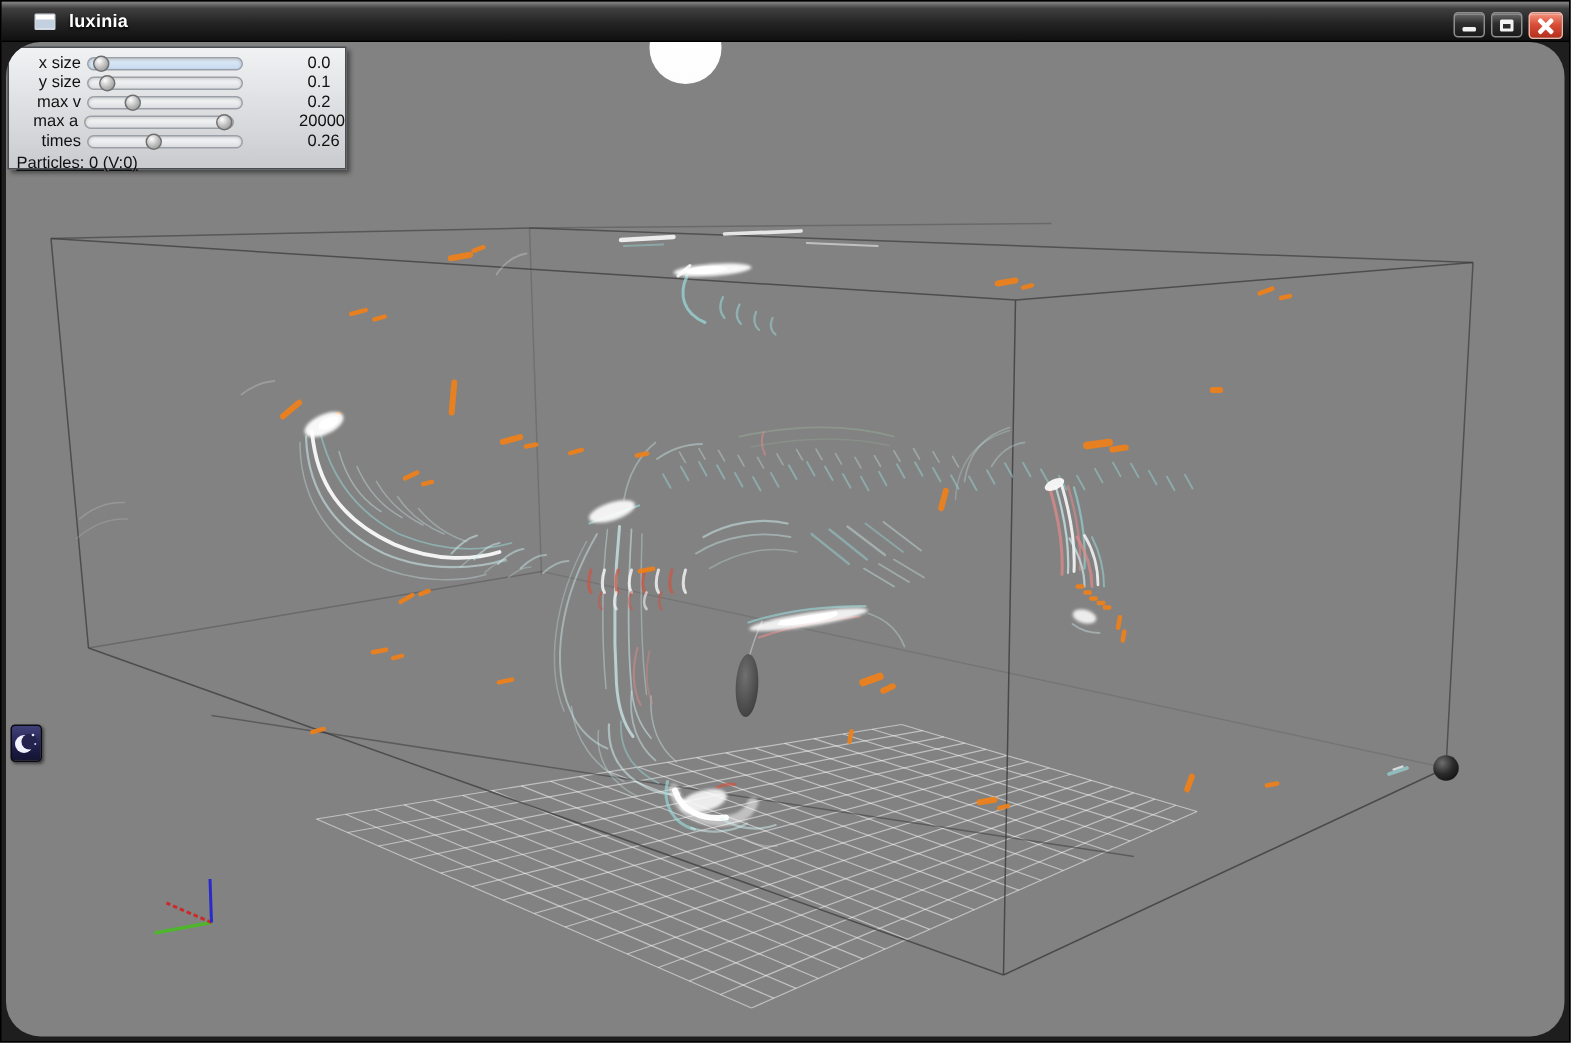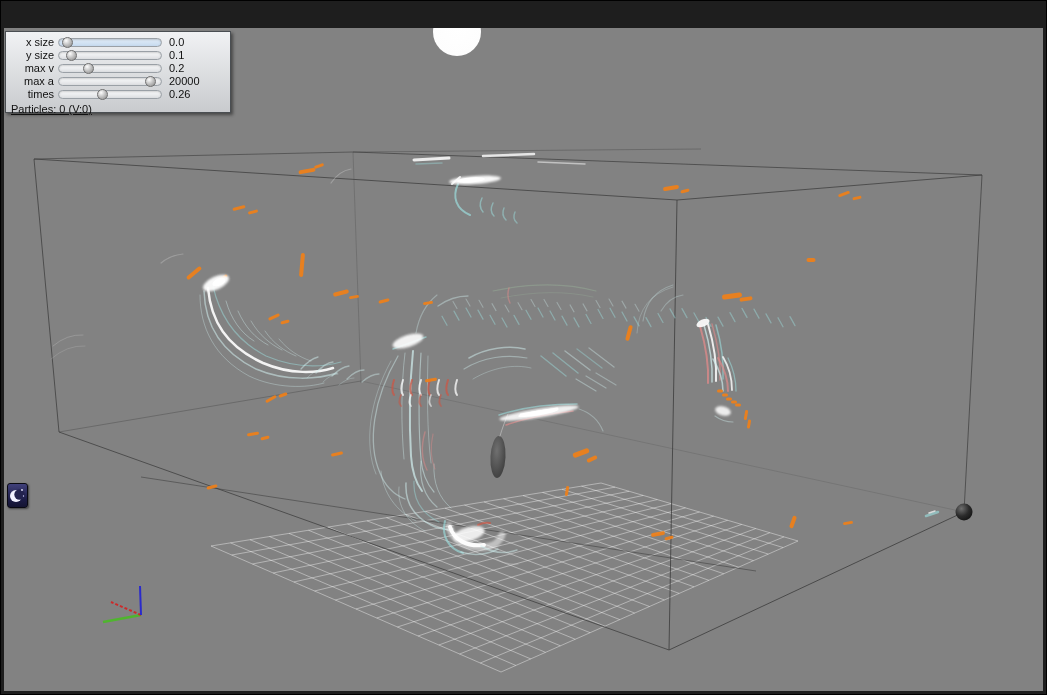--- a/index.html
+++ b/index.html
@@ -41,21 +41,21 @@
   .glyph-max{position:absolute;left:5px;top:4px;width:9px;height:8px;border:2px solid #f2f2f2;border-top-width:3px;border-radius:1px;}
   .glyph-x{position:absolute;left:0;top:0;width:100%;height:100%;}
   .glyph-x::before,.glyph-x::after{
     content:"";position:absolute;left:4px;top:7px;width:13px;height:3px;background:#fff;border-radius:1px;
   }
   .glyph-x::before{transform:rotate(45deg);}
   .glyph-x::after{transform:rotate(-45deg);}
   
   .viewport{
     position:absolute;left:3px;right:3px;top:27px;bottom:3px;
-    background:#828282;overflow:hidden;cursor:default;
+    background:#828282;overflow:hidden;cursor:default;border-radius:23px;
   }
   .viewport svg{position:absolute;left:0;top:0;}
   
   .moon-icon{
     position:absolute;left:3px;top:455px;width:21px;height:25px;
     border-radius:3px;border:1px solid #090912;
     background:linear-gradient(#40407a,#1b1b44 70%,#141432);
     box-shadow:1px 1px 2px rgba(0,0,0,.5);
   }
   
@@ -71,28 +71,43 @@
     position:relative;width:104px;height:9px;border-radius:5px;
     background:linear-gradient(#fbfcfd,#dcdee1);
     border:1px solid #9aa0a6;box-shadow:inset 0 1px 2px rgba(0,0,0,.18);
   }
   .strack.tint{background:linear-gradient(#e2edf8,#c6daef);}
   .sknob{
     position:absolute;top:-2px;width:11px;height:11px;border-radius:50%;
     background:radial-gradient(circle at 35% 30%,#fdfdfd,#b9b9b9 55%,#8b8b8b);
     border:1px solid #6f6f6f;cursor:pointer;
   }
-  .svalue{padding-left:7px;white-space:nowrap;}
+  .svalue{padding-left:7px;white-space:nowrap;margin-left:36px;}
   .particles{margin:3px 0 0 5px;text-decoration:underline;}
 </style>
 </head>
 <body>
 
 <div class="window">
 
+  <div class="titlebar">
+    <div class="app-icon"></div>
+    <span class="win-title">luxinia</span>
+    <div class="winbtns">
+      <div class="wbtn">
+          <span class="glyph-min"></span>
+        </div>
+      <div class="wbtn">
+          <span class="glyph-max"></span>
+        </div>
+      <div class="wbtn close">
+          <span class="glyph-x"></span>
+        </div>
+    </div>
+  </div>
 
   <div class="viewport">
     <svg id="scene" width="1041" height="665" viewBox="3 27 1041 665" preserveAspectRatio="none">
       <defs>
         <filter id="f1" x="-40%" y="-40%" width="180%" height="180%">
             <feGaussianBlur stdDeviation="1"></feGaussianBlur>
           </filter>
         <radialGradient id="gDark" cx="0.35" cy="0.3" r="0.8">
           <stop offset="0" stop-color="#6e6e6e"></stop>
             <stop offset="0.55" stop-color="#2b2b2b"></stop>

